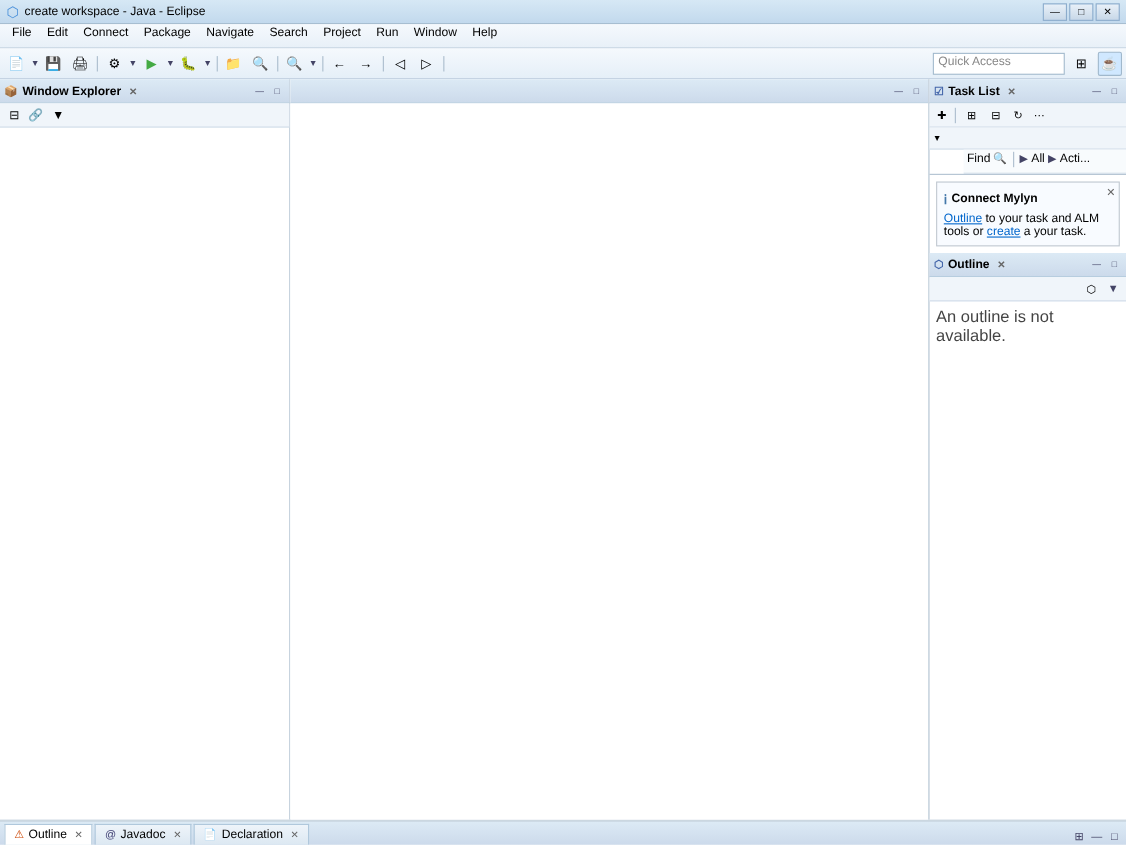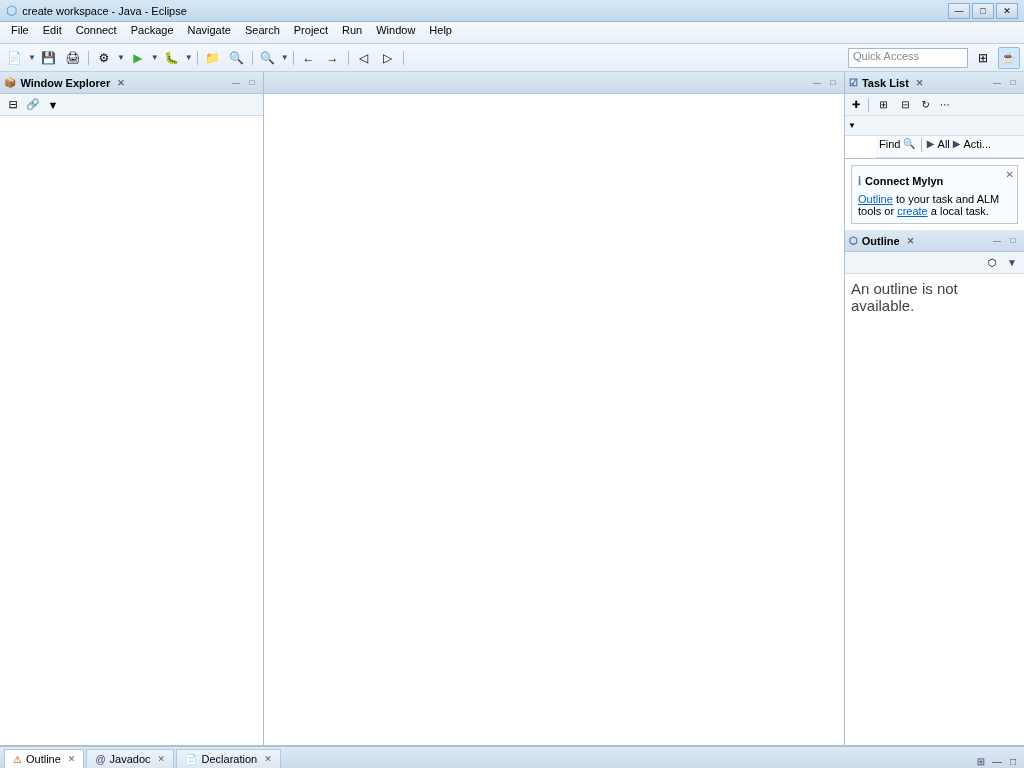--- a/index.html
+++ b/index.html
@@ -433,21 +433,21 @@
         <span style="cursor:pointer;">Acti...</span>
       </div>
     </div>
 
     <div id="connect-mylyn">
       <div class="mylyn-header">
         <span class="info-icon">ℹ</span>
         <span>Connect Mylyn</span>
       </div>
       <button class="close-btn">✕</button>
-      <span><a>Outline</a><span> to your task and ALM tools or </span><a>create</a><span> a local task.</span></span>
+      <span><a>Outline</a><span> to your task and ALM tools or </span><a>create</a><span> a your task.</span></span>
     </div>
 
     <div id="outline-panel">
       <div class="panel-header">
         <span class="outline-icon">⬡</span>
         <span>Outline</span>
         <span class="tab-close">✕</span>
         <div class="panel-controls">
           <button>—</button>
           <button>□</button>

